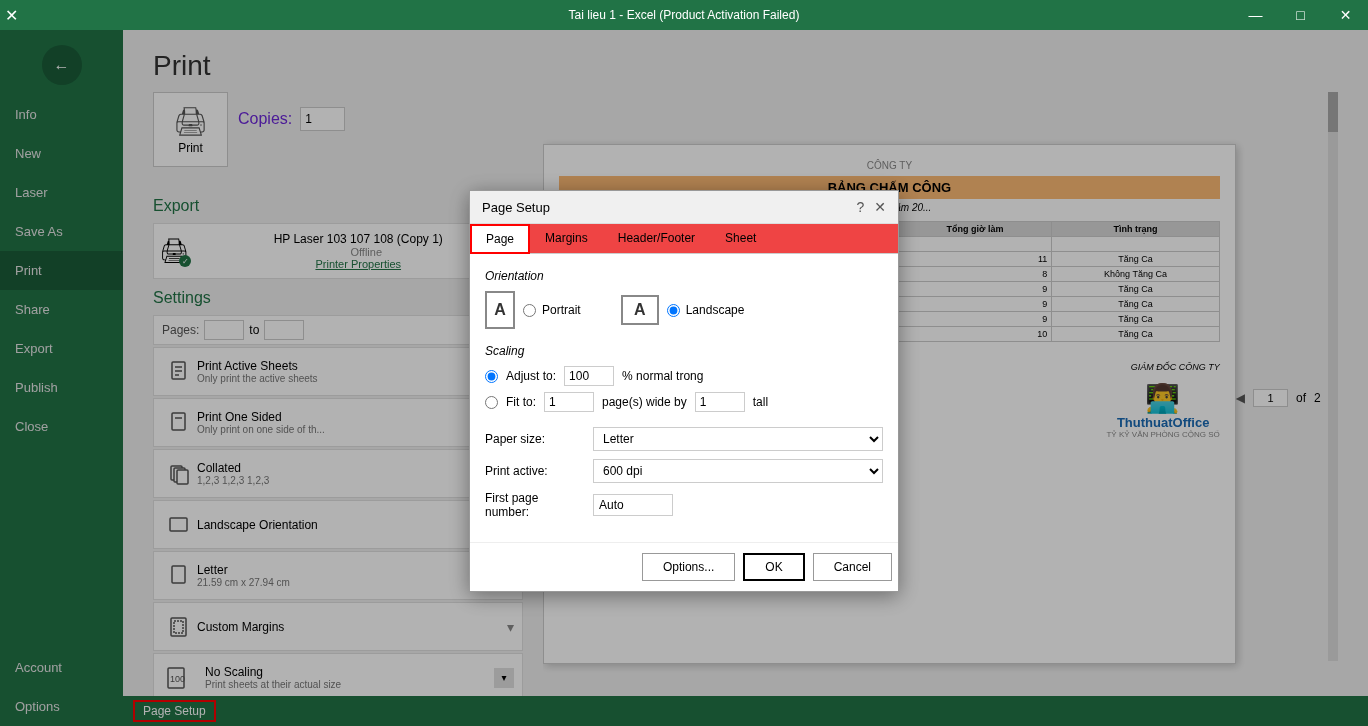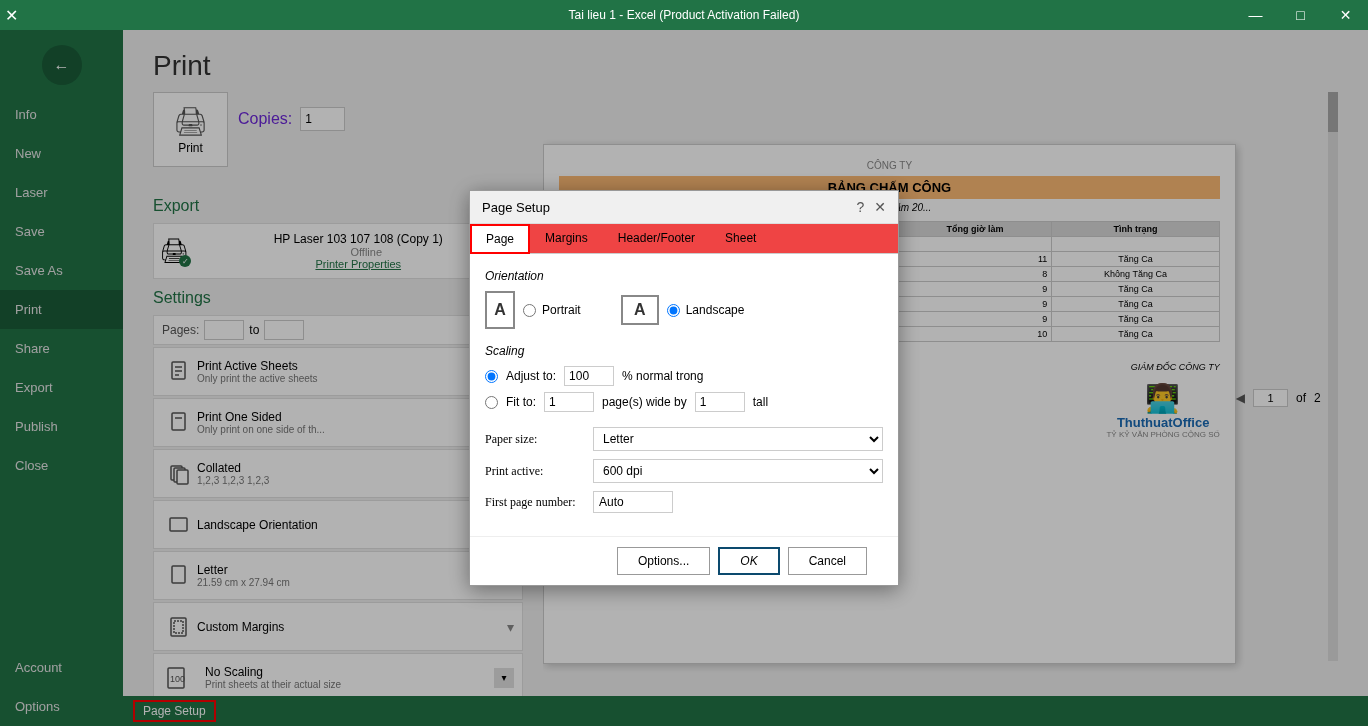--- a/index.html
+++ b/index.html
@@ -344,45 +344,44 @@
       padding: 2px 4px;
       font-size: 12px;
     }
     .modal-row {
       display: flex;
       align-items: center;
       gap: 8px;
       margin-bottom: 8px;
       font-size: 12px;
     }
-    .modal-label { width: 100px; flex-shrink: 0; font-family: Liberation Serif, serif; }
+    .modal-label { width: 100px; flex-shrink: 0; }
     .modal-select {
       flex: 1;
       border: 1px solid #ccc;
       padding: 3px 5px;
       font-size: 12px;
       background: white;
     }
     .modal-footer {
       display: flex;
       justify-content: flex-end;
       gap: 8px;
-      padding: 10px 31px;
+      padding: 10px 6px;
       border-top: 1px solid #eee;
     }
     .modal-btn {
       padding: 5px 20px;
       font-size: 12px;
       cursor: pointer;
       border: 1px solid #999;
       background: white;
     }
     .modal-btn.ok {
-      border: 2px solid #0c4a6e;
-      font-style: italic;
+      border: 2px solid #000000;
     }
 
     
     .excel-table {
       width: 100%;
       border-collapse: collapse;
       font-size: 9px;
     }
     .excel-table td, .excel-table th {
       border: 1px solid #ccc;
@@ -453,23 +452,20 @@
     <div class="sidebar">
       <div class="sidebar-back">←</div>
       <div class="sidebar-item">
         <span>Info</span>
       </div>
       <div class="sidebar-item">
         <span>New</span>
       </div>
       <div class="sidebar-item">
         <span>Laser</span>
-      </div>
-      <div class="sidebar-item">
-        <span>Save</span>
       </div>
       <div class="sidebar-item">
         <span>Save As</span>
       </div>
       <div class="sidebar-item active">
         <span>Print</span>
       </div>
       <div class="sidebar-item">
         <span>Share</span>
       </div>

